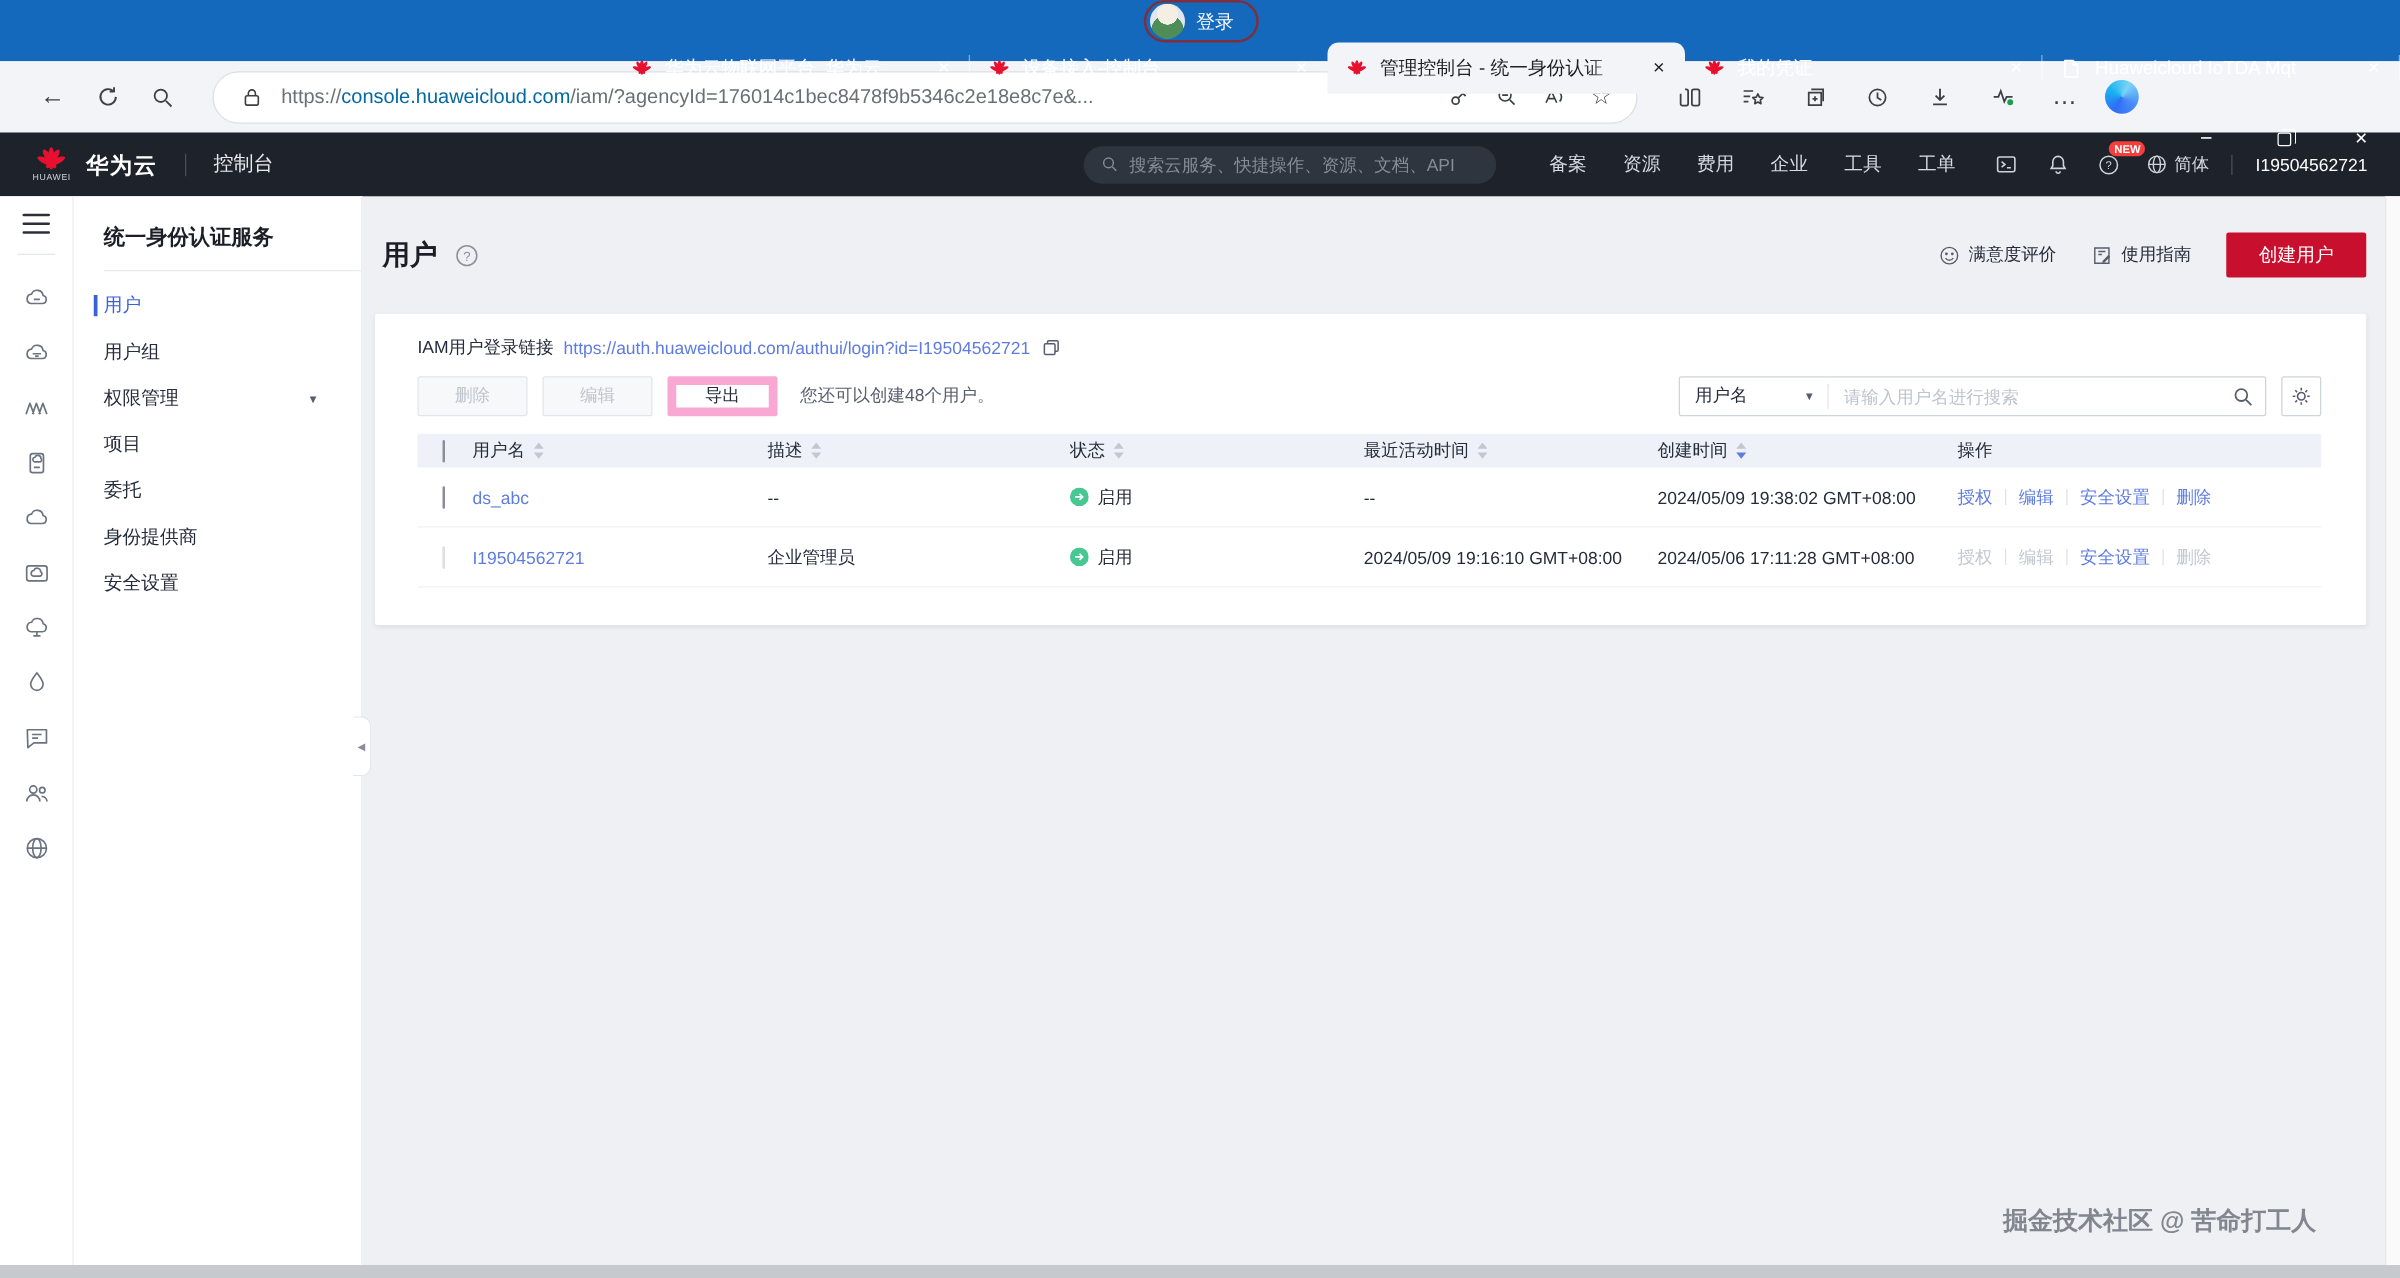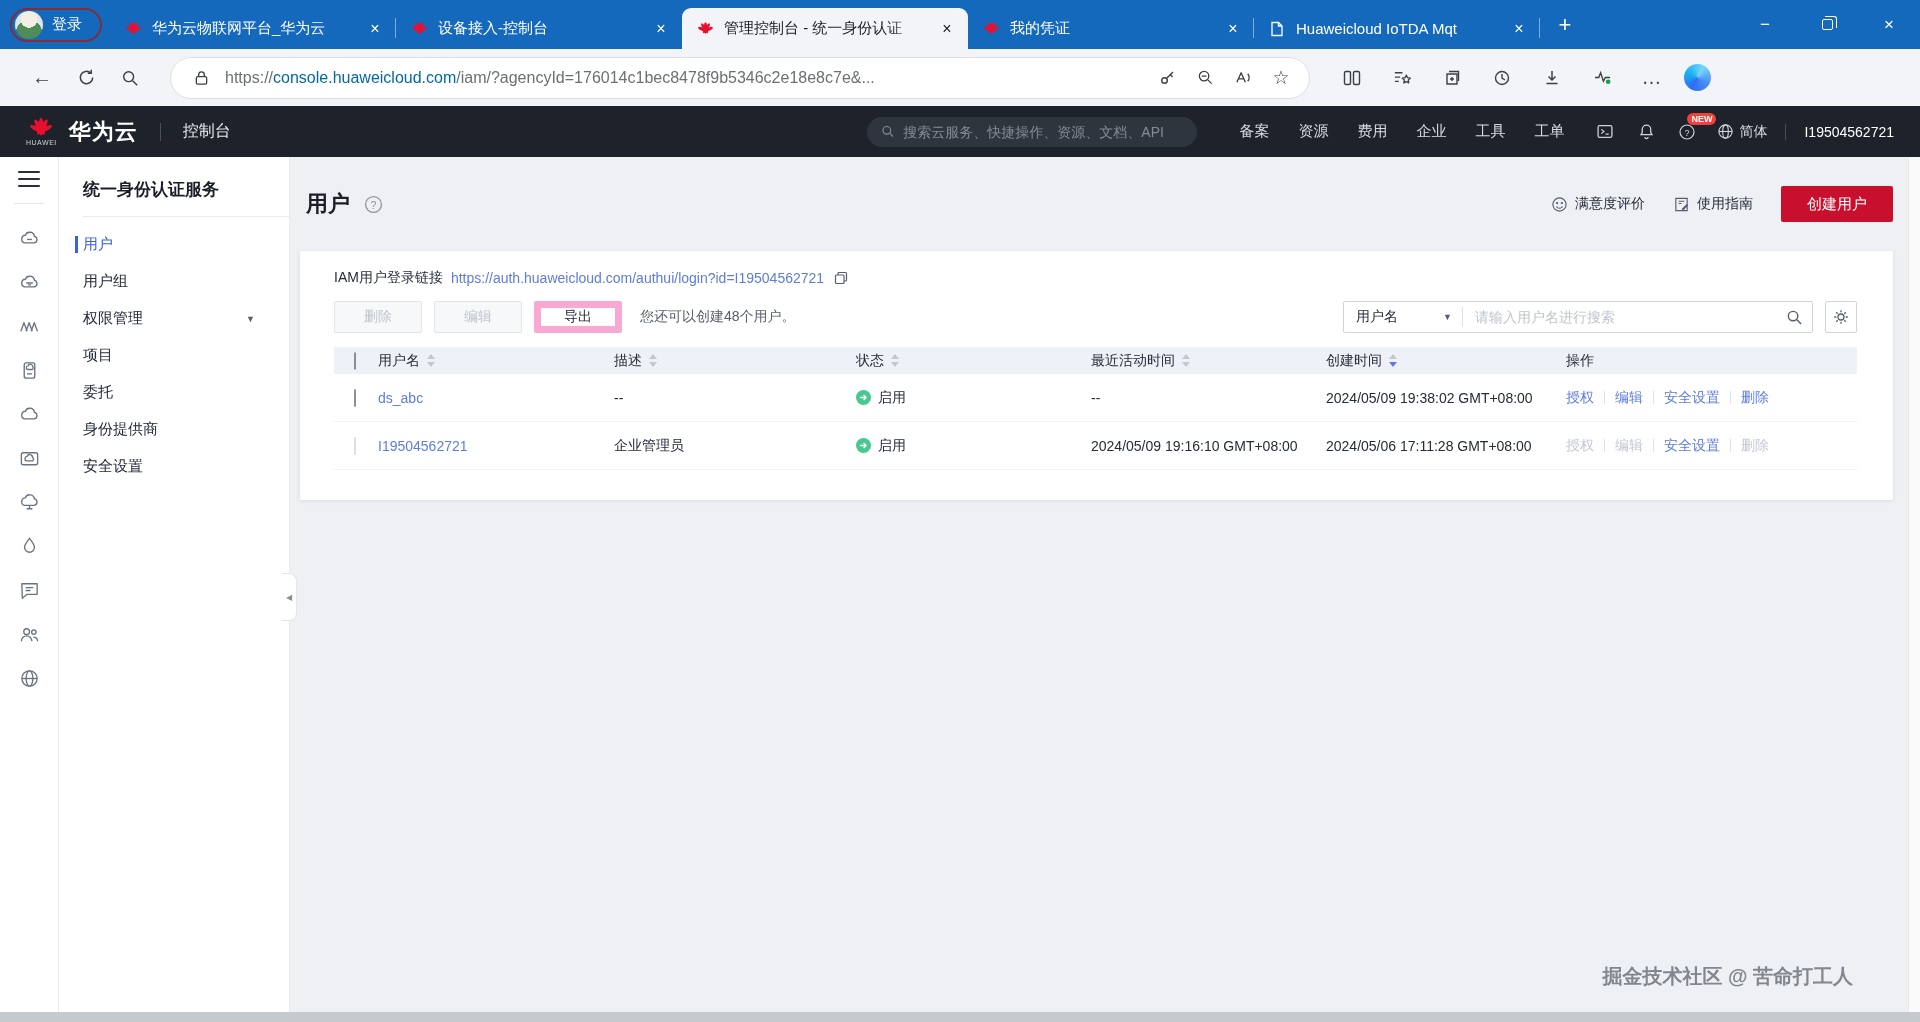--- a/index.html
+++ b/index.html
@@ -2,21 +2,21 @@
 <html><head>
 <meta charset="utf-8">
 <style>
   * { margin:0; padding:0; box-sizing:border-box; }
   html,body { width:1920px; height:1022px; overflow:hidden; }
   body { font-family:"Liberation Sans","DejaVu Sans",sans-serif; font-size:14px; color:#252b3a; }
   .screen { position:relative; width:1920px; height:1022px; background:#eef0f3; overflow:hidden; }
   .icon { display:inline-flex; align-items:center; justify-content:center; flex:none; }
 
   
-  .tabbar { height:49px; background:#1569bd; display:flex; align-items:flex-end; padding-left:10px; }
+  .tabbar { height:49px; background:#1569bd; display:flex; align-items:flex-end; padding-left:10px;flex-direction:column; }
   .profile-pill { align-self:center; display:flex; align-items:center; gap:9px; height:34px; padding:2px 18px 2px 3px;
     border:2px solid #7d2f3e; border-radius:18px; margin-right:8px; cursor:pointer; }
   .avatar { width:28px; height:28px; border-radius:50%;
     background: radial-gradient(circle at 50% 30%, #f3efe4 0 34%, rgba(0,0,0,0) 35%),
                 radial-gradient(circle at 50% 78%, #4e8d57 0 50%, rgba(0,0,0,0) 51%), #dfe6ee; }
   .profile-label { color:#fff; font-size:15px; }
   .tabs { display:flex; align-items:flex-end; height:100%;justify-content:center; }
   .tab { width:286px; height:41px; display:flex; align-items:center; gap:10px; padding:0 10px 0 14px;
     color:#fff; font-size:15px; position:relative; cursor:pointer; }
   .tab.sep::after { content:""; position:absolute; right:0; top:10px; height:20px; width:1px; background:rgba(255,255,255,.45); }
@@ -47,21 +47,21 @@
   .tb-right { display:flex; align-items:center; gap:14px; margin-left:16px; }
   .star-glyph { font-size:19px; color:#3c4043; }
   .dots-glyph { font-size:20px; color:#3c4043; letter-spacing:1px; }
   .copilot { width:27px; height:27px; border-radius:50%;
     background:conic-gradient(from 210deg,#2f6df6,#18b3f0,#7ad4f7,#4a8df8,#2f6df6); }
 
   
   .hw-header { height:51px; background:#1e232b; display:flex; align-items:center; padding:0 26px; color:#d7dae0; }
   .hw-logo { display:flex; flex-direction:column; align-items:center; margin-right:12px; }
   .hw-logo .hw-word { font-size:7px; letter-spacing:.5px; color:#cdd1d8; margin-top:1px; }
-  .hw-brand { color:#fff; font-size:22px; font-weight:700; letter-spacing:1px; }
+  .hw-brand { color:#fff; font-size:18px; font-weight:700; letter-spacing:1px; }
   .hw-divider { width:1px; height:18px; background:#4a505a; margin:0 22px; }
   .hw-console { font-size:16px; color:#e8eaee; cursor:pointer; }
   .hw-search { margin-left:auto; width:330px; height:30px; background:#2f353e; border-radius:15px; display:flex;
     align-items:center; padding:0 14px; gap:8px; }
   .hw-search input { background:transparent; border:none; outline:none; color:#cfd3da; font-size:14px; width:100%; }
   .hw-search input::placeholder { color:#868c97; }
   .hw-nav { display:flex; gap:29px; margin-left:42px; font-size:15px; }
   .hw-nav span { cursor:pointer; }
   .hw-icons { display:flex; align-items:center; gap:19px; margin-left:30px; }
   .hw-icon { width:22px; height:22px; display:flex; align-items:center; justify-content:center; cursor:pointer; position:relative; }

